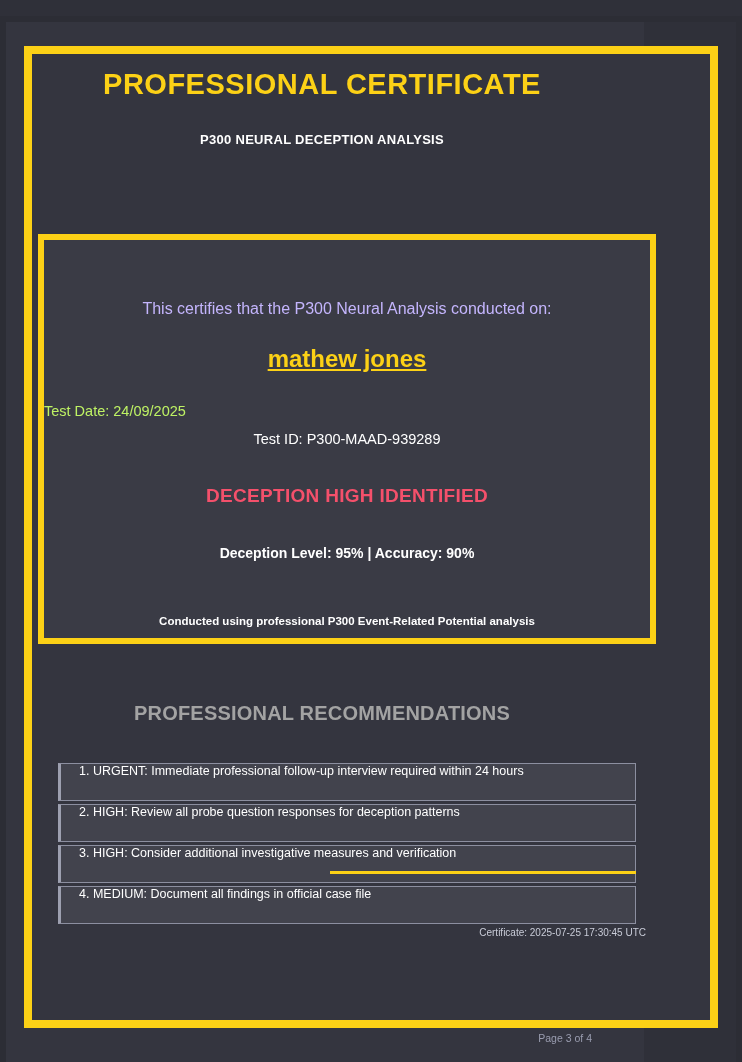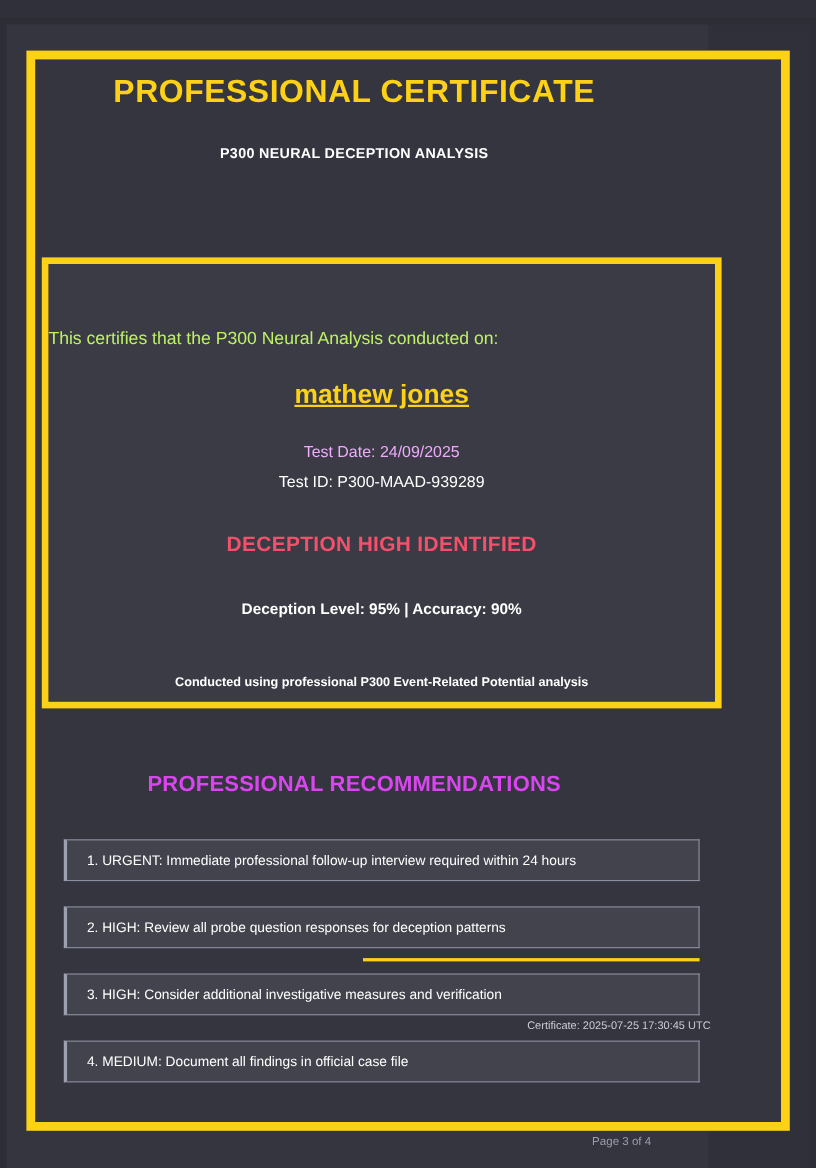--- a/index.html
+++ b/index.html
@@ -72,43 +72,43 @@
     height: 410px;
     box-sizing: border-box;
     border: 6px solid #fcd116;
     background: #3a3b45;
   }
   .certifies-line {
     position: absolute;
     left: 0;
     top: 60px;
     width: 100%;
-    text-align: left;
+    text-align: center;
     font-size: 16px;
-    color: #bef264;
+    color: #c4b5fd;
   }
   .subject-name {
     position: absolute;
     left: 0;
     top: 105px;
     width: 100%;
     text-align: center;
     font-size: 24px;
     font-weight: bold;
     color: #fcd116;
     text-decoration: underline;
   }
   .test-date {
     position: absolute;
     left: 0;
     top: 163px;
     width: 100%;
-    text-align: center;
+    text-align: left;
     font-size: 14.5px;
-    color: #f0abfc;
+    color: #bef264;
   }
   .test-id {
     position: absolute;
     left: 0;
     top: 191px;
     width: 100%;
     text-align: center;
     font-size: 14.5px;
     color: #ffffff;
   }
@@ -144,39 +144,38 @@
     color: #ffffff;
   }
   .rec-heading {
     position: absolute;
     left: 0;
     top: 686px;
     width: 100%;
     text-align: center;
     font-size: 20px;
     font-weight: bold;
-    color: #d946ef;
+    color: #a3a3a3;
     letter-spacing: 0.2px;
   }
   .rec-list {
     position: absolute;
     left: 58px;
     top: 747px;
     width: 578px;
   }
   .rec-item {
     position: relative;
     box-sizing: border-box;
     height: 38px;
-    margin-bottom: 23px;
+    margin-bottom: 3px;
     background: #42434d;
     border: 1px solid #8c8fa0;
     border-left: 3px solid #9da0b0;
     display: flex;
-    align-items: center;
     padding-left: 18px;
     font-size: 12.5px;
     color: #ffffff;
   }
   .gold-accent {
     position: absolute;
     left: 330px;
     top: 855px;
     width: 306px;
     height: 3px;

